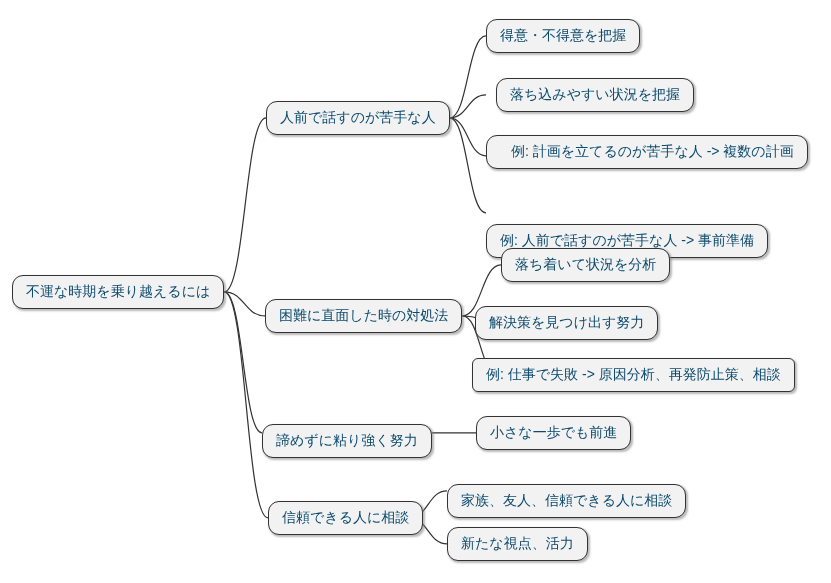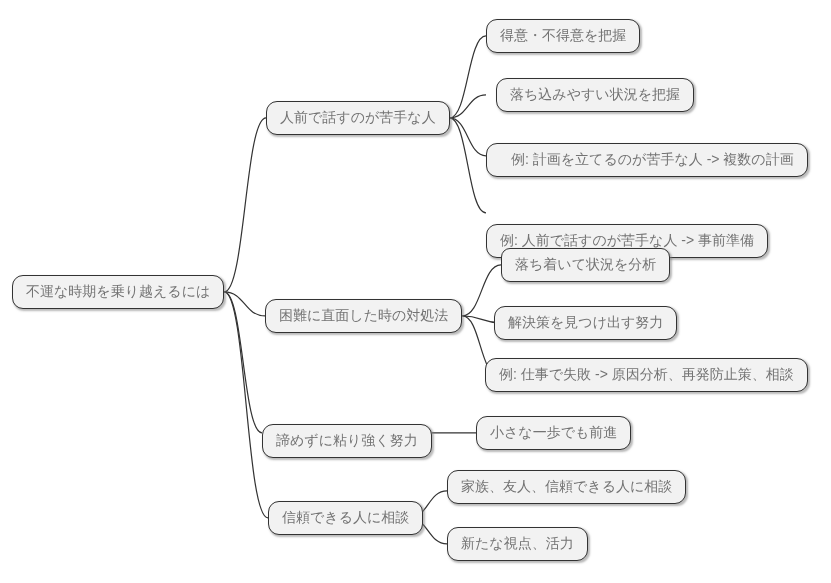--- a/index.html
+++ b/index.html
@@ -16,39 +16,39 @@
   }
   .node{
     position:absolute;
     box-sizing:border-box;
     background:#f2f2f2;
     border:1.4px solid #333333;
     border-radius:11px;
     padding:7px 13px 8px 13px;
     font-size:14px;
     line-height:1.2;
-    color:#737373;
+    color:#0c4a6e;
     white-space:nowrap;
     box-shadow:1.5px 1.5px 2px rgba(130,130,130,0.55);
   }
   
   .p-root{left:12px;top:275px;}
   .p-b1  {left:266px;top:101px;}
   .p-l1a {left:486px;top:19px;}
   .p-l1b {left:496px;top:78px;}
-  .p-l1c {left:486px;top:143px;padding-left:24px;}
+  .p-l1c {left:486px;top:135px;padding-left:24px;}
   .p-l1d {left:486px;top:196px;margin-top:28px;}
   .p-b2  {left:265px;top:299px;}
-  .p-l2a {left:501px;top:248px;border-radius:9px;}
-  .p-l2b {left:494px;top:306px;}
-  .p-l2c {left:485px;top:358px;}
+  .p-l2a {left:501px;top:248px;}
+  .p-l2b {left:475px;top:306px;}
+  .p-l2c {left:472px;top:358px;border-radius:6px;}
   .p-b3  {left:262px;top:416px;margin-top:8px;}
   .p-l3a {left:476px;top:416px;}
   .p-b4  {left:268px;top:501px;}
-  .p-l4a {left:447px;top:470px;}
+  .p-l4a {left:447px;top:484px;}
   .p-l4b {left:447px;top:527px;}
 </style>
 </head>
 <body>
 
 <div id="canvas">
 
   <svg id="edge-layer">
       <path d="M 224.296875 291.8984375 C 245.1484375 291.8984375, 245.1484375 117.8984375, 266 117.8984375" fill="none" stroke="#333333" stroke-width="1.2"></path>
       <path d="M 224.296875 291.8984375 C 244.6484375 291.8984375, 244.6484375 315.8984375, 265 315.8984375" fill="none" stroke="#333333" stroke-width="1.2"></path>

